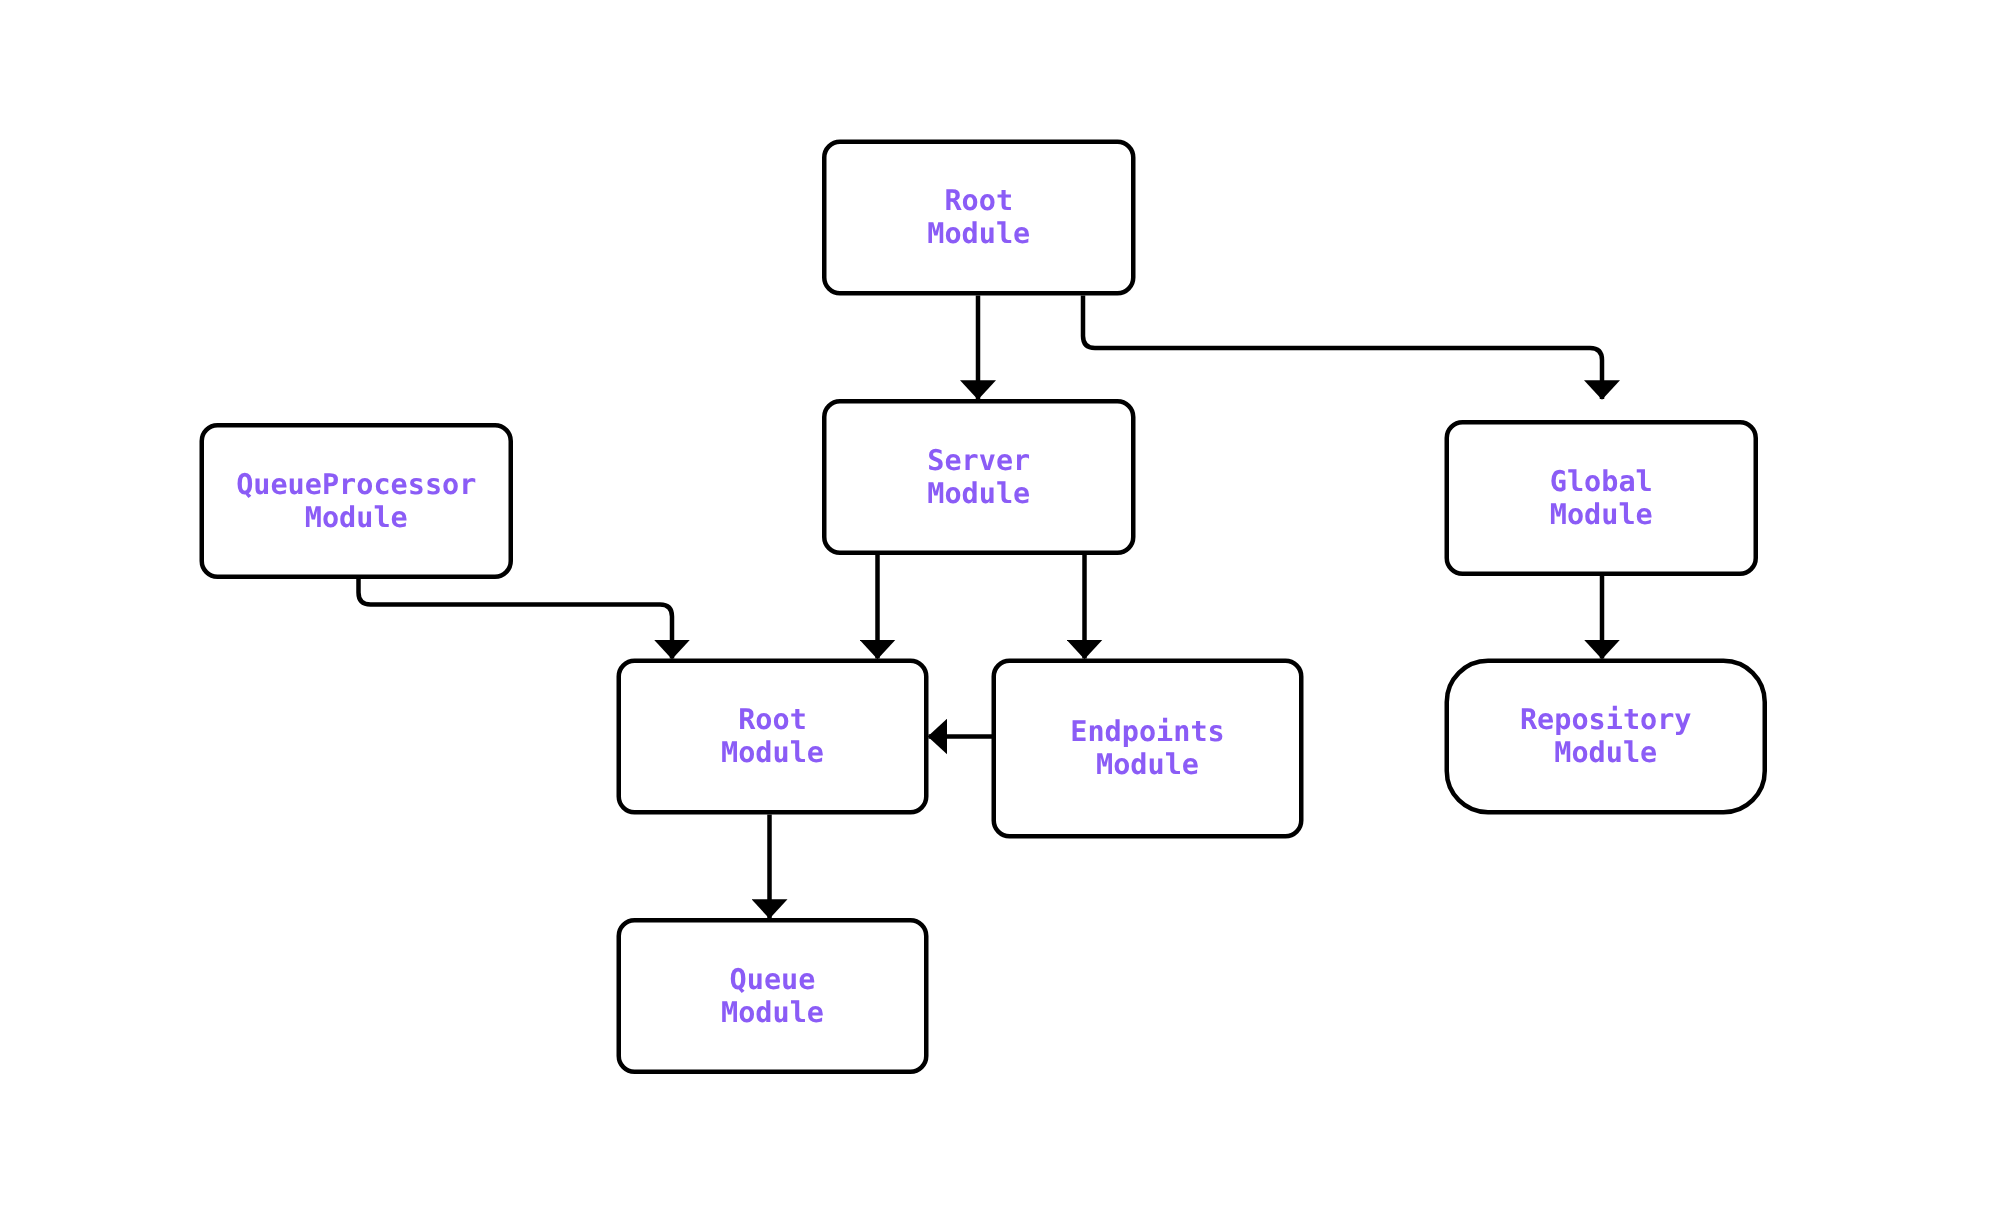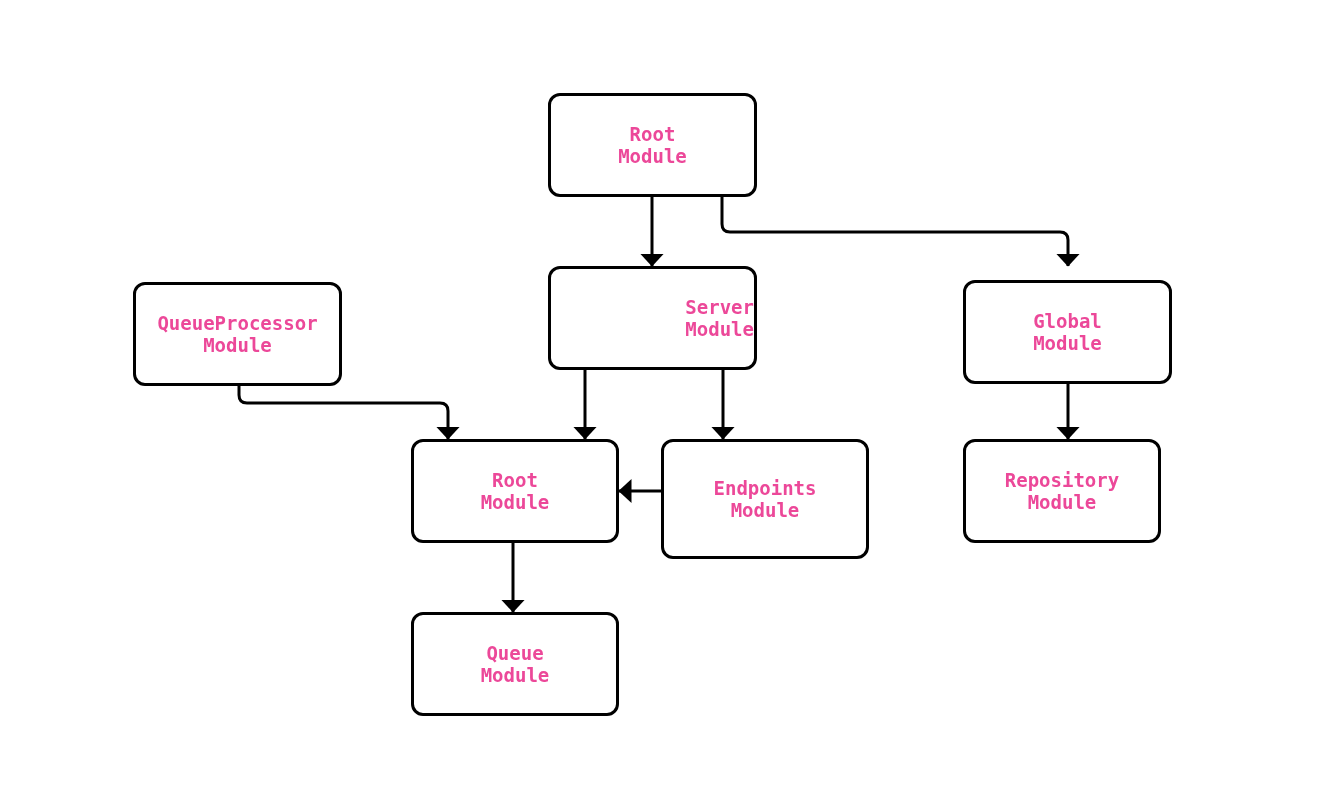--- a/index.html
+++ b/index.html
@@ -32,21 +32,21 @@
     align-items: center;
     justify-content: center;
   }
   .node span {
     display: block;
     white-space: pre-line;
     text-align: center;
     font-weight: 700;
     font-size: 19px;
     line-height: 22px;
-    color: #ec4899;
+    color: #8b5cf6;
   }
   .edge {
     fill: none;
     stroke: #000000;
     stroke-width: 3;
   }
 </style>
 </head>
 <body>
 
@@ -70,37 +70,37 @@
   </svg>
   <div id="nodes">
       <div class="node" style="left: 548px; top: 93px; width: 209px; height: 104px; background: rgb(255, 255, 255); border-color: rgb(0, 0, 0);">
         <span>Root
 Module</span>
       </div>
       <div class="node" style="left: 133px; top: 282px; width: 209px; height: 104px; background: rgb(255, 255, 255); border-color: rgb(0, 0, 0);">
         <span>QueueProcessor
 Module</span>
       </div>
-      <div class="node" style="left: 548px; top: 266px; width: 209px; height: 104px; background: rgb(255, 255, 255); border-color: rgb(0, 0, 0); justify-content: flex-end;">
+      <div class="node" style="left: 548px; top: 266px; width: 209px; height: 104px; background: rgb(255, 255, 255); border-color: rgb(0, 0, 0);">
         <span>Server
 Module</span>
       </div>
       <div class="node" style="left: 963px; top: 280px; width: 209px; height: 104px; background: rgb(255, 255, 255); border-color: rgb(0, 0, 0);">
         <span>Global
 Module</span>
       </div>
       <div class="node" style="left: 411px; top: 439px; width: 208px; height: 104px; background: rgb(255, 255, 255); border-color: rgb(0, 0, 0);">
         <span>Root
 Module</span>
       </div>
       <div class="node" style="left: 661px; top: 439px; width: 208px; height: 120px; background: rgb(255, 255, 255); border-color: rgb(0, 0, 0);">
         <span>Endpoints
 Module</span>
       </div>
-      <div class="node" style="left: 963px; top: 439px; width: 198px; height: 104px; background: rgb(255, 255, 255); border-color: rgb(0, 0, 0);">
+      <div class="node" style="left: 963px; top: 439px; width: 215px; height: 104px; background: rgb(255, 255, 255); border-color: rgb(0, 0, 0); border-radius: 29px;">
         <span>Repository
 Module</span>
       </div>
       <div class="node" style="left: 411px; top: 612px; width: 208px; height: 104px; background: rgb(255, 255, 255); border-color: rgb(0, 0, 0);">
         <span>Queue
 Module</span>
       </div>
     </div>
 </div>
 

